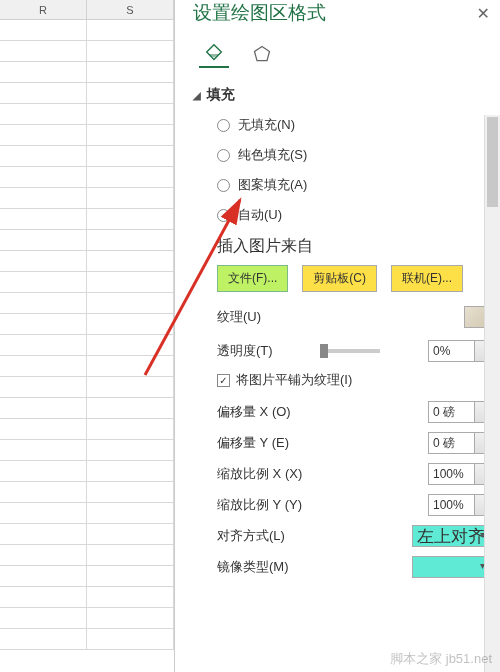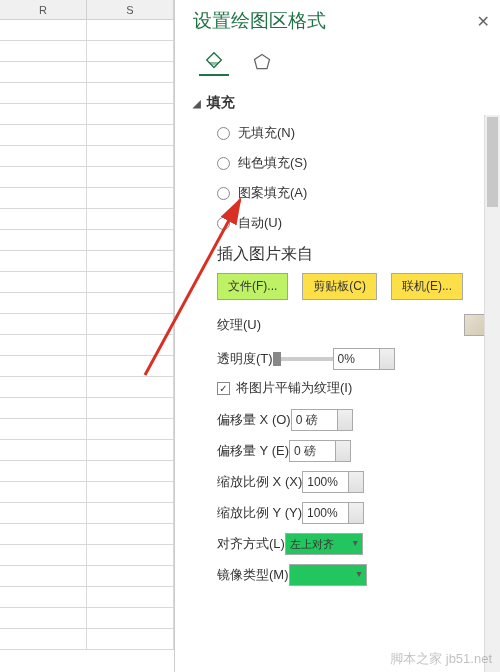--- a/index.html
+++ b/index.html
@@ -4,21 +4,21 @@
 <style>
 * { box-sizing: border-box; margin: 0; padding: 0; font-family: "Microsoft YaHei", sans-serif; }
 body { width: 500px; height: 672px; background: #fff; position: relative; overflow: hidden; }
 .container { display: flex; height: 100%; }
 .grid-area { width: 175px; border-right: 1px solid #ccc; position: relative; }
 .col-headers { display: flex; height: 20px; background: #f0f0f0; border-bottom: 1px solid #d0d0d0; }
 .col-h { flex: 1; text-align: center; font-size: 11px; color: #555; border-right: 1px solid #d0d0d0; line-height: 20px; }
 .grid-cells { }
 .grid-row { display: flex; height: 21px; border-bottom: 1px solid #d8d8d8; }
 .grid-cell { flex: 1; border-right: 1px solid #d8d8d8; }
-.panel { flex: 1; padding: 8px 10px 0 18px; position: relative; font-size: 13px; color: #333; }
+.panel { flex: 1; padding: 0 10px 0 18px; position: relative; font-size: 13px; color: #333; }
 .panel-header { display: flex; justify-content: space-between; align-items: center; }
 .panel-title { font-size: 19px; color: #217346; }
 .close-x { font-size: 16px; color: #666; cursor: pointer; }
 .options-row { margin-top: 12px; font-size: 13px; color: #217346; }
 .options-row .chev { font-size: 10px; }
 .icon-row { margin-top: 14px; display: flex; gap: 18px; padding-left: 6px; }
 .icon-btn { width: 30px; height: 28px; display: flex; align-items: center; justify-content: center; }
 .icon-btn.active { border-bottom: 2px solid #217346; }
 .section { margin-top: 18px; }
 .sec-head { display: flex; align-items: center; gap: 6px; font-size: 14px; font-weight: bold; color: #333; }
@@ -27,27 +27,27 @@
 .radio-item { display: flex; align-items: center; gap: 8px; font-size: 13px; color: #333; margin-bottom: 12px; }
 .radio-circle { width: 13px; height: 13px; border: 1px solid #888; border-radius: 50%; display: inline-block; position: relative; }
 .radio-circle.checked::after { content: ''; position: absolute; width: 7px; height: 7px; background: #333; border-radius: 50%; top: 2px; left: 2px; }
 .insert-label { margin: 6px 0 8px 24px; font-size: 16px; }
 .btn-row { margin-left: 24px; display: flex; gap: 14px; }
 .btn { border: 1px solid #aaa; padding: 4px 10px; font-size: 12px; background: #fde047; cursor: pointer; }
 .btn.highlighted { background: #bef264; border-color: #7fb98a; }
 .texture-row { margin: 14px 0 12px 24px; display: flex; align-items: center; justify-content: space-between; }
 .texture-swatch { width: 26px; height: 22px; border: 1px solid #aaa; background: linear-gradient(135deg,#e8e0d0,#d0c8b0); position: relative; }
 .texture-swatch::after { content: '▾'; position: absolute; right: -12px; top: 3px; font-size: 10px; color: #555; }
-.form-row { margin: 0 0 9px 24px; display: flex; align-items: center; }
+.form-row { margin: 0 0 9px 24px; display: flex; align-items: center; justify-content: space-between; }
 .form-label { font-size: 13px; }
 .slider-track { width: 60px; height: 4px; background: #ccc; position: relative; display: inline-block; vertical-align: middle; }
 .slider-thumb { position: absolute; width: 8px; height: 14px; background: #888; top: -5px; left: 0; }
 .spinner { width: 62px; height: 22px; border: 1px solid #aaa; display: flex; align-items: center; padding-left: 4px; font-size: 12px; background: #fff; position: relative; }
 .spinner::after { content: ''; position: absolute; right: 0; top: 0; width: 14px; height: 100%; border-left: 1px solid #aaa; background: linear-gradient(#f0f0f0,#e0e0e0); }
-.combo { width: 78px; height: 22px; border: 1px solid #aaa; display: flex; align-items: center; padding-left: 4px; font-size: 11px; background: #22c55e; position: relative; }
+.combo { width: 78px; height: 22px; border: 1px solid #aaa; display: flex; align-items: center; padding-left: 4px; font-size: 17px; background: #5eead4; position: relative; }
 .combo::after { content: '▾'; position: absolute; right: 4px; top: 3px; font-size: 10px; color: #555; }
 .check-row { margin: 8px 0 12px 24px; display: flex; align-items: center; gap: 6px; font-size: 13px; }
 .checkbox { width: 13px; height: 13px; border: 1px solid #888; display: inline-flex; align-items: center; justify-content: center; font-size: 10px; color: #333; }
 .scrollbar { position: absolute; right: 0; top: 115px; width: 16px; bottom: 0; background: #f0f0f0; border-left: 1px solid #ddd; }
 .scroll-thumb { position: absolute; top: 2px; left: 2px; right: 2px; height: 90px; background: #c8c8c8; }
 .arrow-annotation { position: absolute; top: 190px; left: 140px; pointer-events: none; z-index: 50; }
 .watermark { position: absolute; bottom: 4px; right: 8px; color: rgba(0,0,0,0.25); font-size: 13px; text-align: center; }
 </style>
 </head>
 <body>

